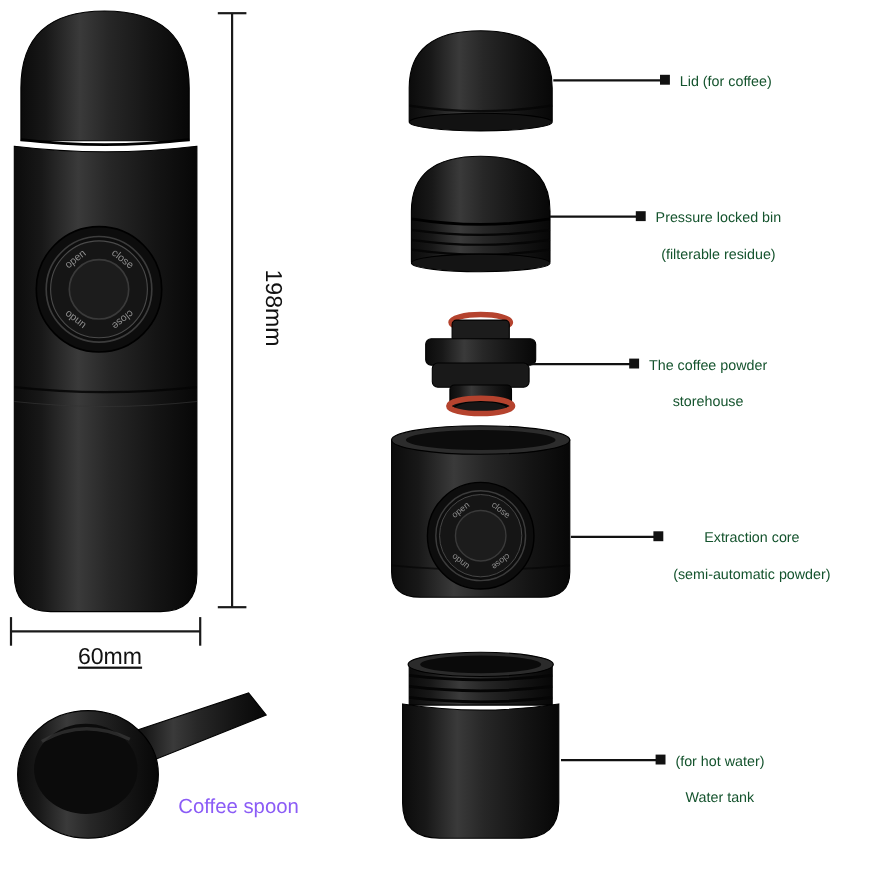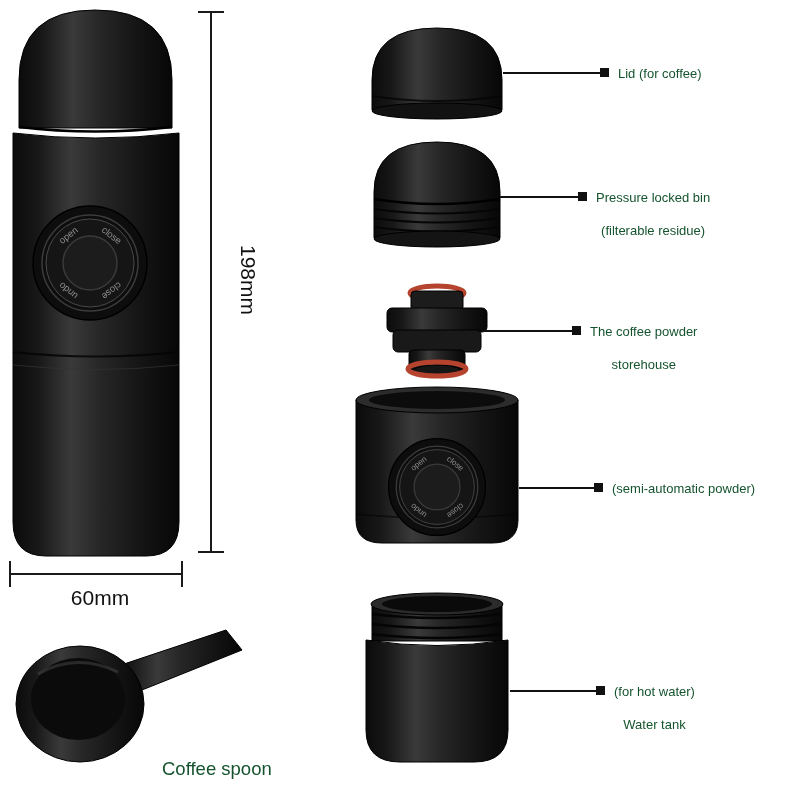--- a/index.html
+++ b/index.html
@@ -7,22 +7,22 @@
     position:relative;width:800px;height:800px;background:#ffffff;overflow:hidden;
     font-family:"Liberation Sans", sans-serif;
   }
   .canvas svg{position:absolute;left:0;top:0;}
   .label{
     position:absolute;color:#14532d;font-size:13px;line-height:33px;
     text-align:center;white-space:nowrap;
   }
   .dim{position:absolute;color:#111;font-size:21px;text-align:center;white-space:nowrap;}
   .dim-v{left:188px;top:268px;width:120px;transform:rotate(90deg);}
-  .dim-h{left:40px;top:586px;width:120px;}
-  .spoon-label{position:absolute;left:162px;top:722px;font-size:18.5px;color:#14532d;white-space:nowrap;margin-top:36px;}
+  .dim-h{left:40px;top:586px;width:120px;text-decoration:underline;}
+  .spoon-label{position:absolute;left:162px;top:722px;font-size:18.5px;color:#8b5cf6;white-space:nowrap;}
 </style>
 </head>
 <body>
 
 <div class="canvas">
 
   <svg width="800" height="800" viewBox="0 0 800 800">
     <defs>
       <linearGradient id="gBody" x1="0" y1="0" x2="1" y2="0">
         <stop offset="0%" stop-color="#0b0b0b"></stop>
@@ -159,20 +159,21 @@
     <div>The coffee powder</div>
     <div>storehouse</div>
   </div>
 
   <div class="label" style="left:596px;top:181px;">
     <div>Pressure locked bin</div>
     <div>(filterable residue)</div>
   </div>
 
   <div class="label" style="left:612px;top:472px;">
+    <div>Extraction core</div>
     <div>(semi-automatic powder)</div>
   </div>
 
   <div class="label" style="left:614px;top:675px;">
     <div>(for hot water)</div>
     <div>Water tank</div>
   </div>
 
 </div>
 

